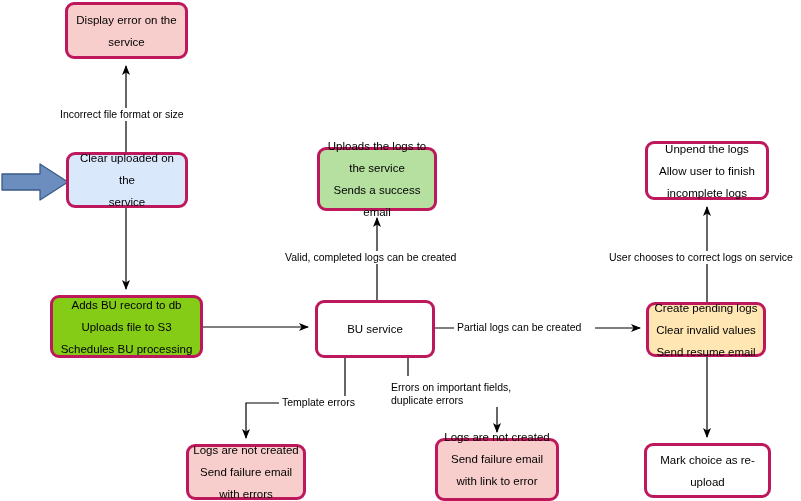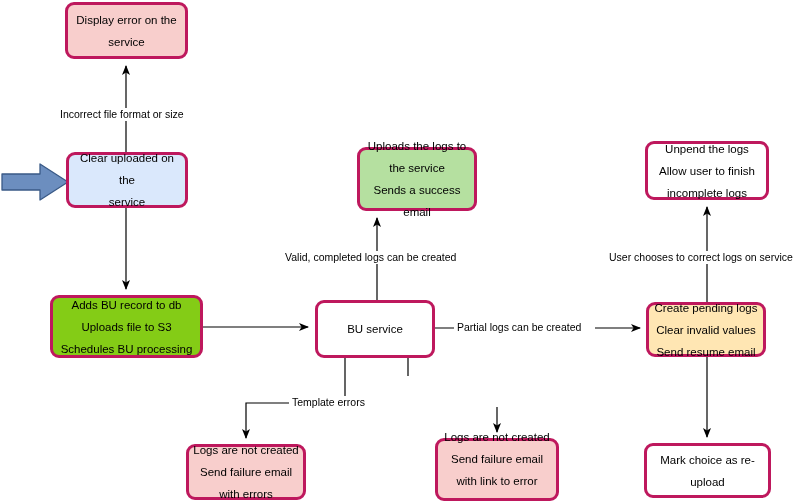--- a/index.html
+++ b/index.html
@@ -121,21 +121,21 @@
     <span class="node-text">Clear uploaded on the
 service</span>
   </div>
 
   <div class="node" style="left:50px; top:295px; width:153px; height:63px; background:#84cc16;">
     <span class="node-text">Adds BU record to db
 Uploads file to S3
 Schedules BU processing</span>
   </div>
 
-  <div class="node" style="left:317px; top:147px; width:120px; height:64px; background:#b5e0a0;margin-left:40px;">
+  <div class="node" style="left:317px; top:147px; width:120px; height:64px; background:#b5e0a0;">
     <span class="node-text">Uploads the logs to
 the service
 Sends a success
 email</span>
   </div>
 
   <div class="node" style="left:315px; top:300px; width:120px; height:58px; background:#ffffff;">
     <span class="node-text">BU service</span>
   </div>
 
@@ -171,17 +171,19 @@
 
   <div class="edge-label" style="left:57px; top:108px; width:140px;">Incorrect file format or size</div>
 
 
   <div class="edge-label" style="left:282px; top:251px; width:190px;">Valid, completed logs can be created</div>
 
   <div class="edge-label" style="left:454px; top:321px; width:135px;">Partial logs can be created</div>
 
   <div class="edge-label" style="left:606px; top:251px; width:196px;">User chooses to correct logs on service</div>
 
-  <div class="edge-label" style="left:289px; top:396px; width:82px;">Template errors</div>
+  <div class="edge-label" style="left:279px; top:396px; width:82px;">Template errors</div>
 
+  <div class="edge-label" style="left:388px; top:381px; width:140px;">Errors on important fields,
+duplicate errors</div>
 
 
 </div>
 
 </body></html>

